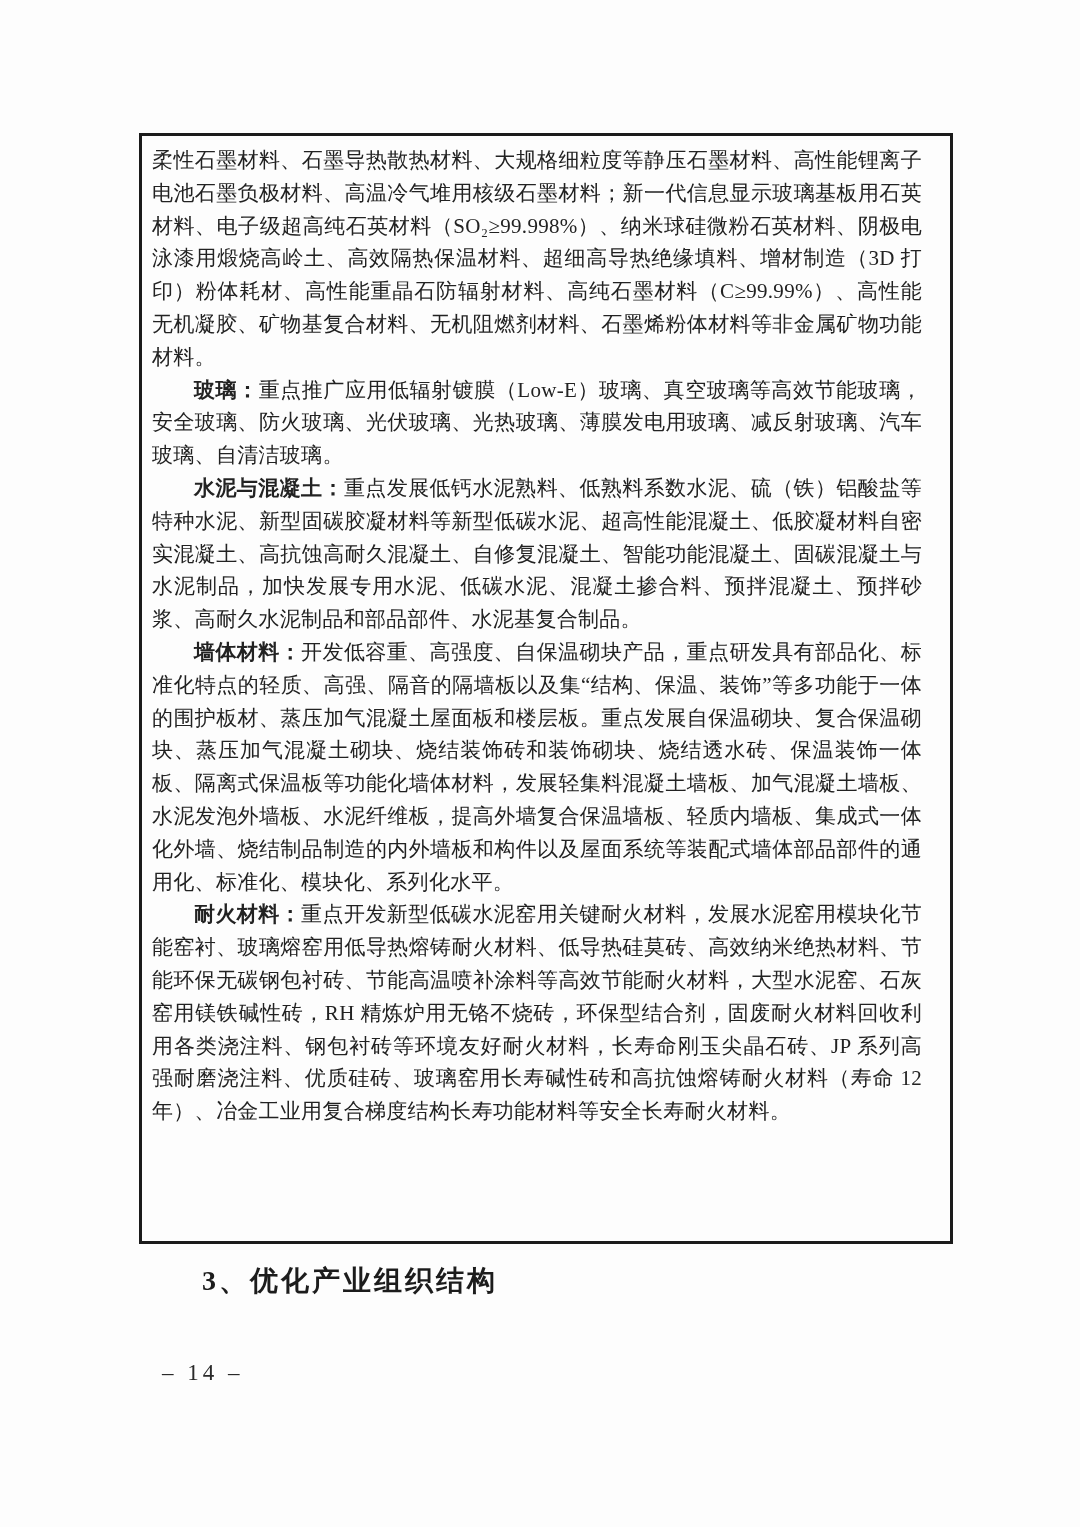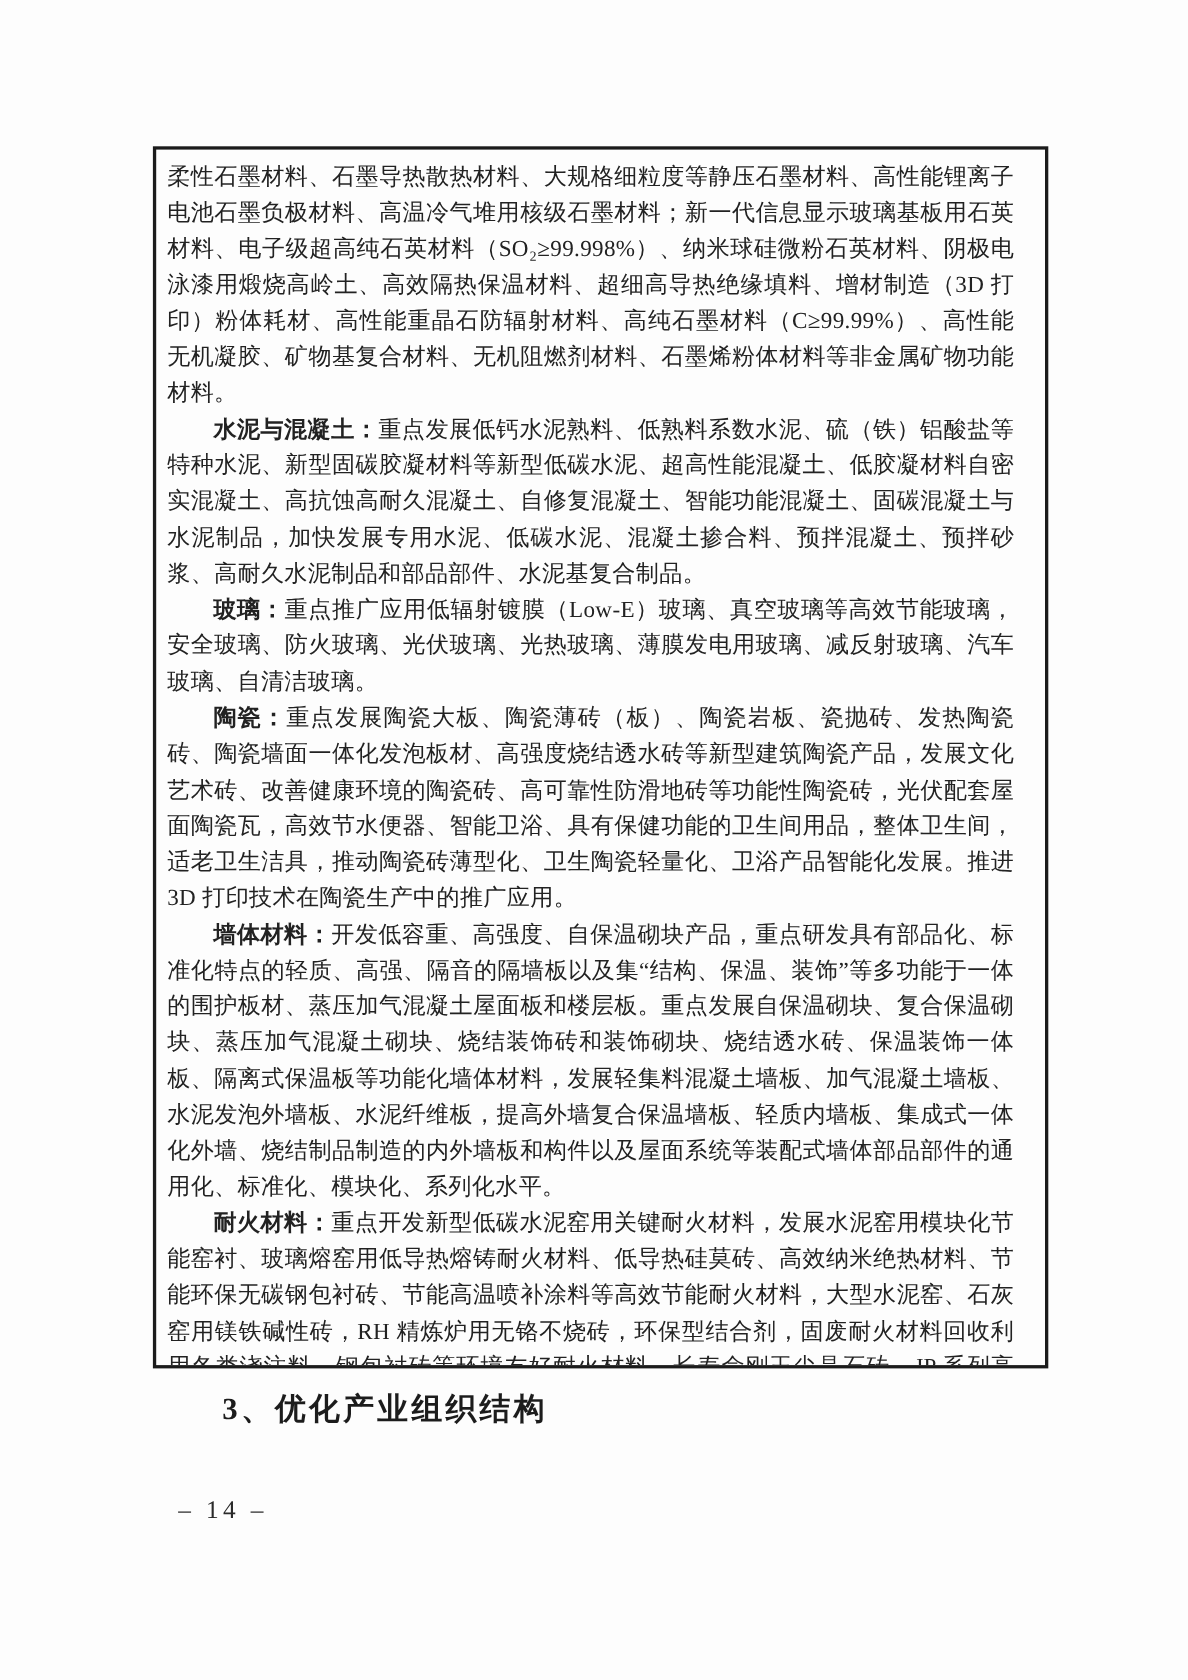--- a/index.html
+++ b/index.html
@@ -71,25 +71,24 @@
   }
 </style>
 </head>
 <body>
 
 <div class="page">
 
   <div class="content-box">
     <p><span>柔性石墨材料、石墨导热散热材料、大规格细粒度等静压石墨材料、高性能锂离子电池石墨负极材料、高温冷气堆用核级石墨材料；新一代信息显示玻璃基板用石英材料、电子级超高纯石英材料（SO₂≥99.998%）、纳米球硅微粉石英材料、阴极电泳漆用煅烧高岭土、高效隔热保温材料、超细高导热绝缘填料、增材制造（3D 打印）粉体耗材、高性能重晶石防辐射材料、高纯石墨材料（C≥99.99%）、高性能无机凝胶、矿物基复合材料、无机阻燃剂材料、石墨烯粉体材料等非金属矿物功能材料。</span></p>
 
+    <p class="indent"><span class="lead">玻璃：</span><span>重点推广应用低辐射镀膜（Low-E）玻璃、真空玻璃等高效节能玻璃，安全玻璃、防火玻璃、光伏玻璃、光热玻璃、薄膜发电用玻璃、减反射玻璃、汽车玻璃、自清洁玻璃。</span></p>
+
     <p class="indent"><span class="lead">水泥与混凝土：</span><span>重点发展低钙水泥熟料、低熟料系数水泥、硫（铁）铝酸盐等特种水泥、新型固碳胶凝材料等新型低碳水泥、超高性能混凝土、低胶凝材料自密实混凝土、高抗蚀高耐久混凝土、自修复混凝土、智能功能混凝土、固碳混凝土与水泥制品，加快发展专用水泥、低碳水泥、混凝土掺合料、预拌混凝土、预拌砂浆、高耐久水泥制品和部品部件、水泥基复合制品。</span></p>
 
-    <p class="indent"><span class="lead">玻璃：</span><span>重点推广应用低辐射镀膜（Low-E）玻璃、真空玻璃等高效节能玻璃，安全玻璃、防火玻璃、光伏玻璃、光热玻璃、薄膜发电用玻璃、减反射玻璃、汽车玻璃、自清洁玻璃。</span></p>
-
-    <p class="indent"><span class="lead">陶瓷：</span><span>重点发展陶瓷大板、陶瓷薄砖（板）、陶瓷岩板、瓷抛砖、发热陶瓷砖、陶瓷墙面一体化发泡板材、高强度烧结透水砖等新型建筑陶瓷产品，发展文化艺术砖、改善健康环境的陶瓷砖、高可靠性防滑地砖等功能性陶瓷砖，光伏配套屋面陶瓷瓦，高效节水便器、智能卫浴、具有保健功能的卫生间用品，整体卫生间，适老卫生洁具，推动陶瓷砖薄型化、卫生陶瓷轻量化、卫浴产品智能化发展。推进 3D 打印技术在陶瓷生产中的推广应用。</span></p>
 
     <p class="indent"><span class="lead">墙体材料：</span><span>开发低容重、高强度、自保温砌块产品，重点研发具有部品化、标准化特点的轻质、高强、隔音的隔墙板以及集“结构、保温、装饰”等多功能于一体的围护板材、蒸压加气混凝土屋面板和楼层板。重点发展自保温砌块、复合保温砌块、蒸压加气混凝土砌块、烧结装饰砖和装饰砌块、烧结透水砖、保温装饰一体板、隔离式保温板等功能化墙体材料，发展轻集料混凝土墙板、加气混凝土墙板、水泥发泡外墙板、水泥纤维板，提高外墙复合保温墙板、轻质内墙板、集成式一体化外墙、烧结制品制造的内外墙板和构件以及屋面系统等装配式墙体部品部件的通用化、标准化、模块化、系列化水平。</span></p>
 
     <p class="indent"><span class="lead">耐火材料：</span><span>重点开发新型低碳水泥窑用关键耐火材料，发展水泥窑用模块化节能窑衬、玻璃熔窑用低导热熔铸耐火材料、低导热硅莫砖、高效纳米绝热材料、节能环保无碳钢包衬砖、节能高温喷补涂料等高效节能耐火材料，大型水泥窑、石灰窑用镁铁碱性砖，RH 精炼炉用无铬不烧砖，环保型结合剂，固废耐火材料回收利用各类浇注料、钢包衬砖等环境友好耐火材料，长寿命刚玉尖晶石砖、JP 系列高强耐磨浇注料、优质硅砖、玻璃窑用长寿碱性砖和高抗蚀熔铸耐火材料（寿命 12 年）、冶金工业用复合梯度结构长寿功能材料等安全长寿耐火材料。</span></p>
 
   </div>
 
   <div class="sub-heading">3、优化产业组织结构</div>
 
 

